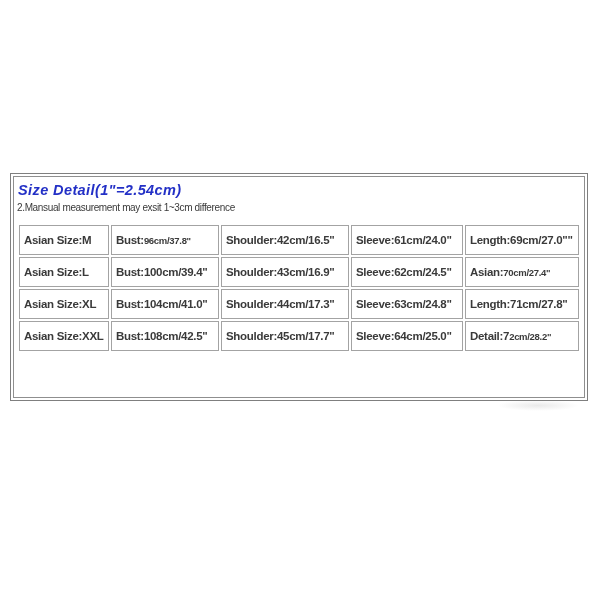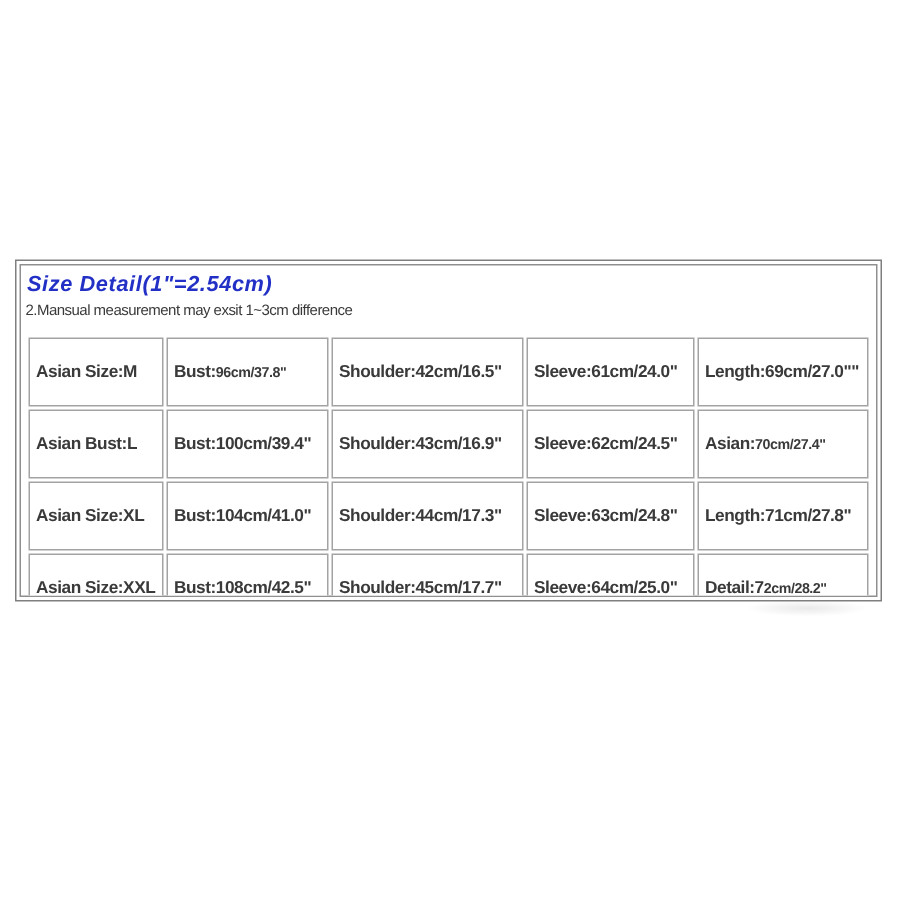--- a/index.html
+++ b/index.html
@@ -63,21 +63,21 @@
     margin-top: 8px;
     width: 564px;
   }
   col.c1 { width: 90px; }
   col.c2 { width: 108px; }
   col.c3 { width: 128px; }
   col.c4 { width: 112px; }
   col.c5 { width: 114px; }
   td.cell {
     border: 1px solid var(--border_cell);
-    height: 46px;
+    height: 30px;
     padding: 0 0 0 4px;
     vertical-align: middle;
     font-weight: bold;
     font-size: 11.5px;
     letter-spacing: -0.3px;
     color: var(--text_dark);
     white-space: nowrap;
     overflow: hidden;
     background: var(--background);
   }
@@ -110,21 +110,21 @@
         </colgroup>
         <tbody id="size-table-body">
             <tr>
               <td class="cell"><span class="seg">Asian Size:M</span></td>
               <td class="cell"><span class="seg">Bust:</span><span class="seg small">96cm/37.8"</span></td>
               <td class="cell"><span class="seg">Shoulder:42cm/16.5"</span></td>
               <td class="cell"><span class="seg">Sleeve:61cm/24.0"</span></td>
               <td class="cell"><span class="seg">Length:69cm/27.0""</span></td>
             </tr>
             <tr>
-              <td class="cell"><span class="seg">Asian Bust:L</span></td>
+              <td class="cell"><span class="seg">Asian Size:L</span></td>
               <td class="cell"><span class="seg">Bust:100cm/39.4"</span></td>
               <td class="cell"><span class="seg">Shoulder:43cm/16.9"</span></td>
               <td class="cell"><span class="seg">Sleeve:62cm/24.5"</span></td>
               <td class="cell"><span class="seg">Asian:</span><span class="seg small">70cm/27.4"</span></td>
             </tr>
             <tr>
               <td class="cell"><span class="seg">Asian Size:XL</span></td>
               <td class="cell"><span class="seg">Bust:104cm/41.0"</span></td>
               <td class="cell"><span class="seg">Shoulder:44cm/17.3"</span></td>
               <td class="cell"><span class="seg">Sleeve:63cm/24.8"</span></td>

